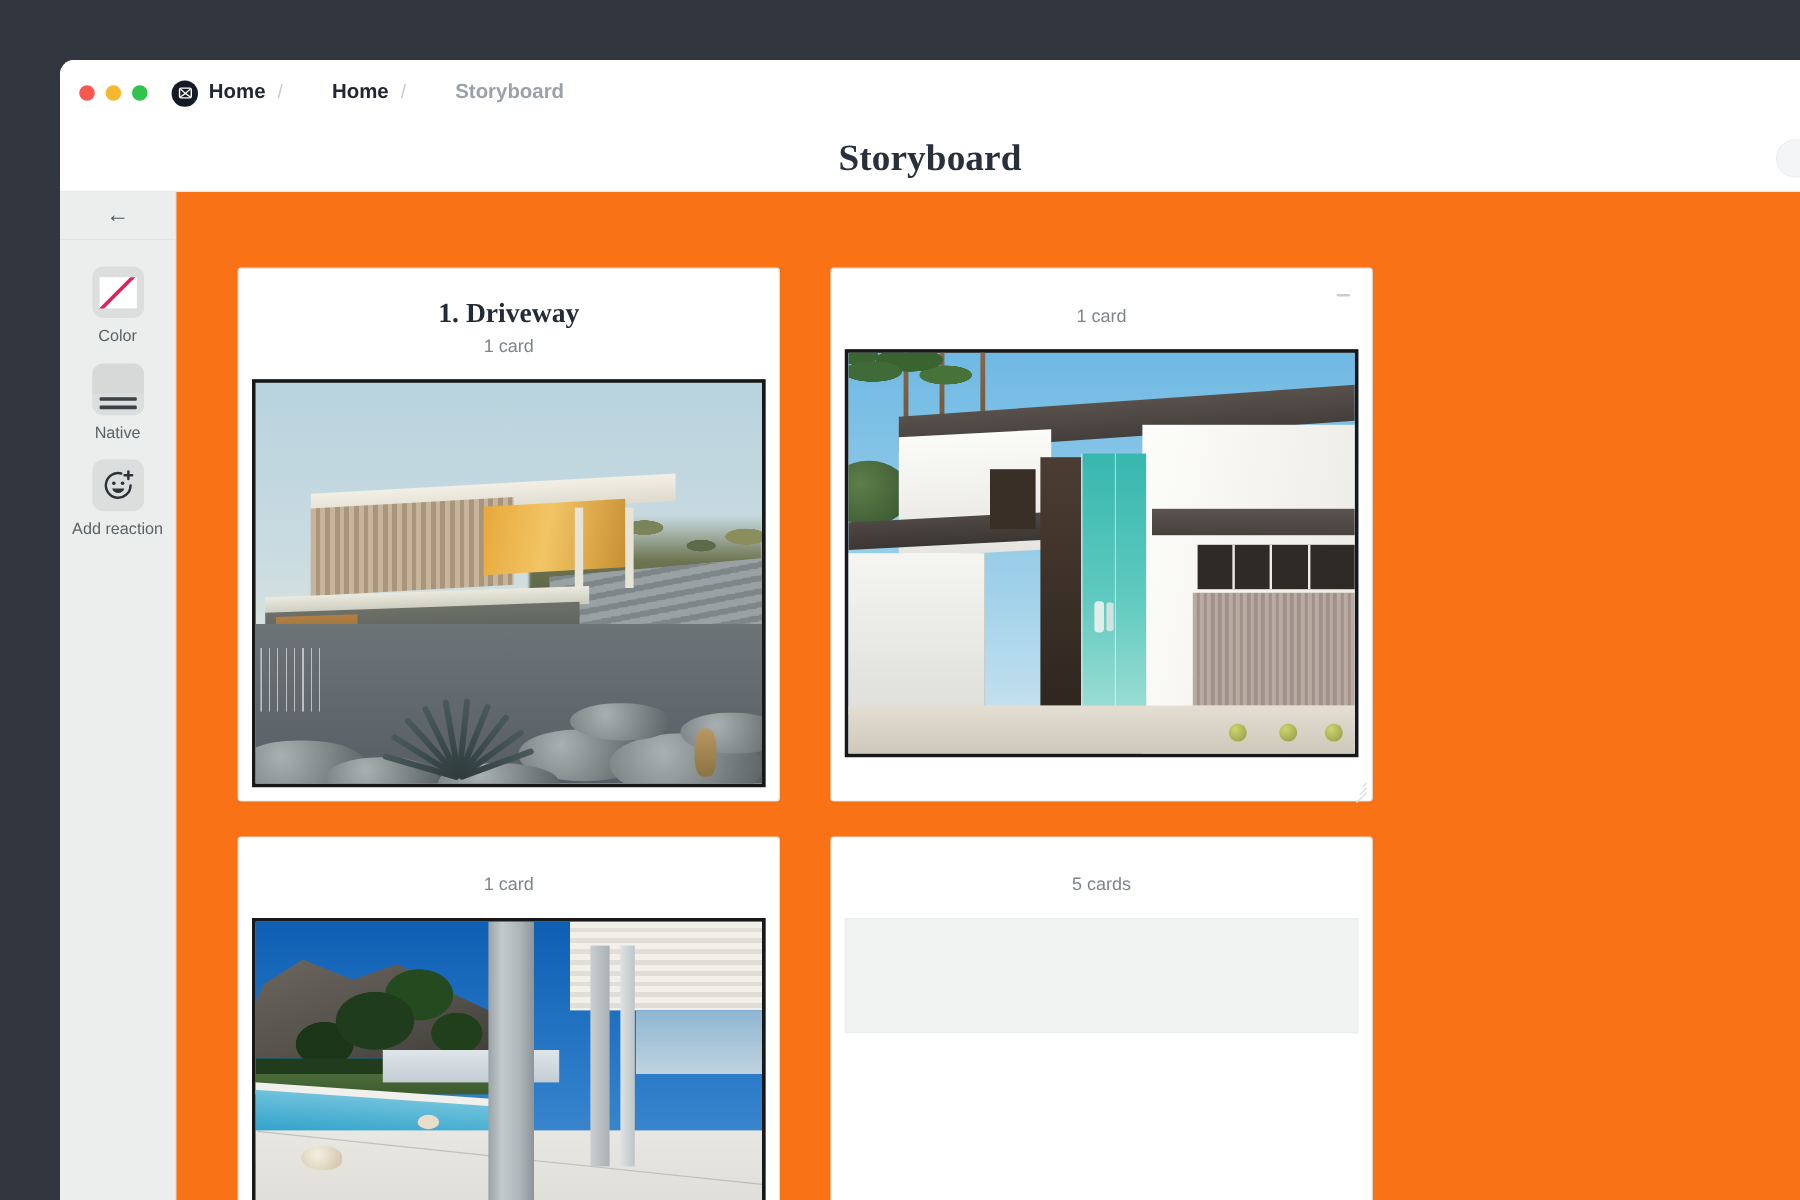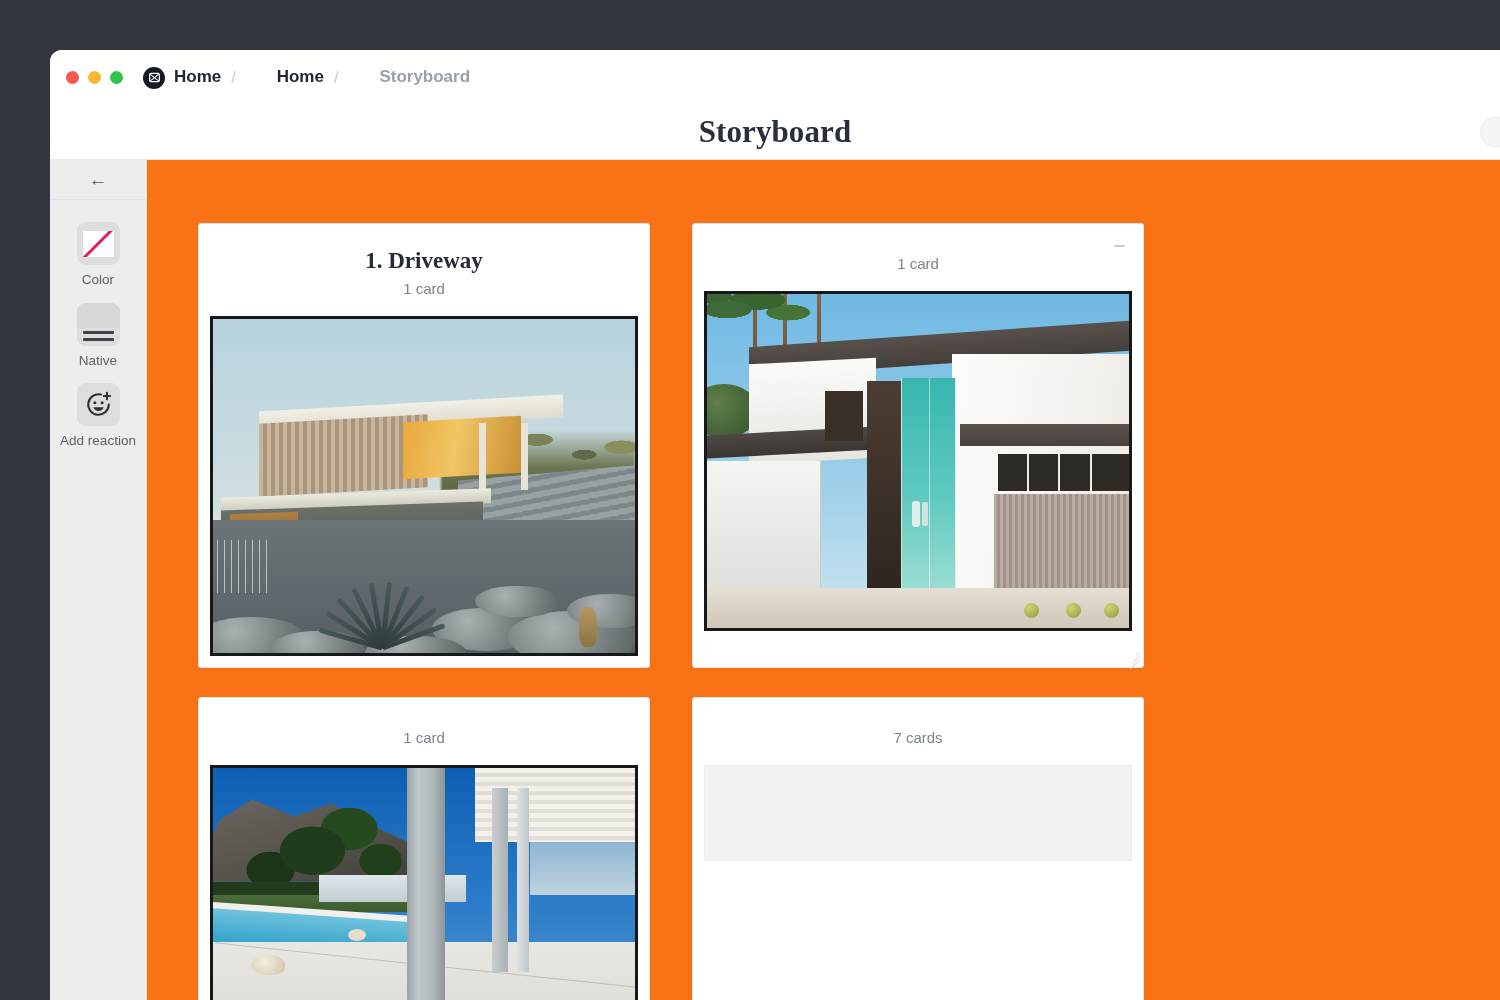--- a/index.html
+++ b/index.html
@@ -818,21 +818,21 @@
                 <div class="s3-dog2"></div>
                 <div class="s3-column">
                   
                 </div>
 
               </div>
             </div>
           </div>
 
           <div class="list-card empty">
-            <div class="card-count">7 cards</div>
+            <div class="card-count">5 cards</div>
             <div class="card-placeholder"></div>
           </div>
 
         </div>
       </div>
 
     </div>
   </div>
 </div>
 

